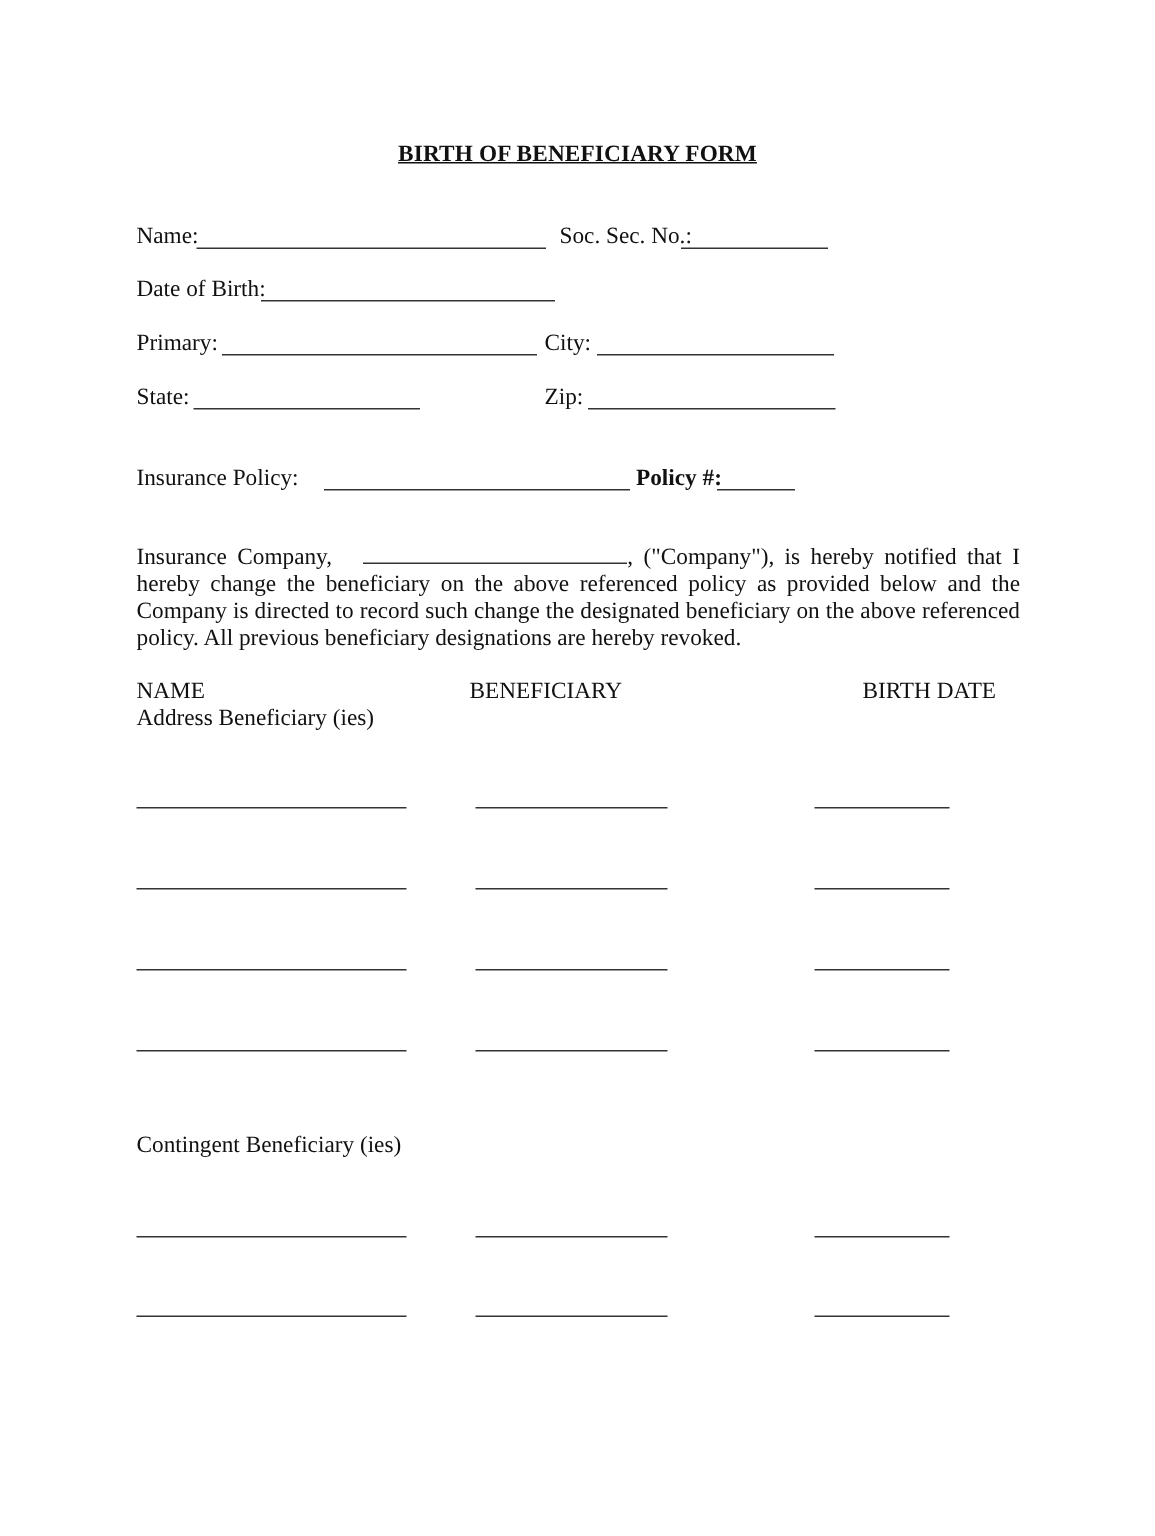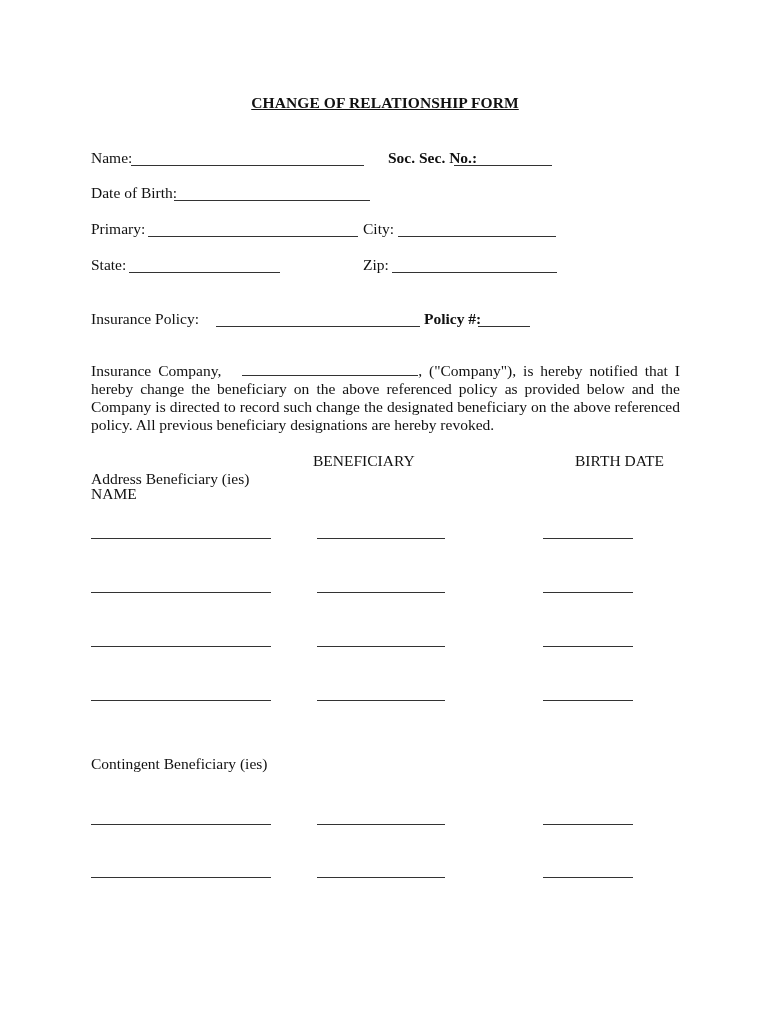--- a/index.html
+++ b/index.html
@@ -55,25 +55,25 @@
       border-bottom: 1px solid #333333;
       height: 14px;
       vertical-align: baseline;
     }
   </style>
 </head>
 <body>
 
 <div>
 
-  <div class="abs title">CHANGE OF RELATIONSHIP FORM</div>
+  <div class="abs title">BIRTH OF BENEFICIARY FORM</div>
 
   <span class="abs" style="left:91px; top:149px;">Name:</span>
   <input class="field-input" style="left: 131px; top: 147px; width: 233px;" value="">
-  <span class="abs" style="left:388px; top:149px;font-weight:bold;">Soc. Sec. No.:</span>
+  <span class="abs" style="left:373px; top:149px;">Soc. Sec. No.:</span>
   <input class="field-input" style="left: 454px; top: 147px; width: 98px;" value="">
 
   <span class="abs" style="left:91px; top:184px;">Date of Birth:</span>
   <input class="field-input" style="left: 174px; top: 182px; width: 196px;" value="">
 
   <span class="abs" style="left:91px; top:220px;">Primary:</span>
   <input class="field-input" style="left: 148px; top: 218px; width: 210px;" value="">
   <span class="abs" style="left:363px; top:220px;">City:</span>
   <input class="field-input" style="left: 398px; top: 218px; width: 158px;" value="">
 
@@ -82,21 +82,21 @@
   <span class="abs" style="left:363px; top:256px;text-align:right;">Zip:</span>
   <input class="field-input" style="left: 392px; top: 254px; width: 165px;" value="">
 
   <span class="abs" style="left:91px; top:310px;">Insurance Policy:</span>
   <input class="field-input" style="left: 216px; top: 308px; width: 204px;" value="">
   <span class="abs" style="left:424px; top:310px;font-weight:bold;">Policy #:</span>
   <input class="field-input" style="left: 478px; top: 308px; width: 52px;" value="">
 
   <div class="para"><span>Insurance Company,</span>&nbsp;&nbsp; <span class="blank"></span><span>, ("Company"), is hereby notified that I hereby change the beneficiary on the above referenced policy as provided below and the Company is directed to record such change the designated beneficiary on the above referenced policy. All previous beneficiary designations are hereby revoked.</span></div>
 
-  <span class="abs" style="left:91px; top:452px;margin-top:33px;">NAME</span>
+  <span class="abs" style="left:91px; top:452px;">NAME</span>
   <span class="abs" style="left:313px; top:452px;">BENEFICIARY</span>
   <span class="abs" style="left:543px; top:452px;margin-left:32px;">BIRTH DATE</span>
 
   <span class="abs" style="left:91px; top:470px;">Address Beneficiary (ies)</span>
 
   <div>
     <div>
       <input class="field-input" style="left: 91px; top: 520px; width: 180px;" value="">
       <input class="field-input" style="left: 317px; top: 520px; width: 128px;" value="">
       <input class="field-input" style="left: 543px; top: 520px; width: 90px;" value="">

